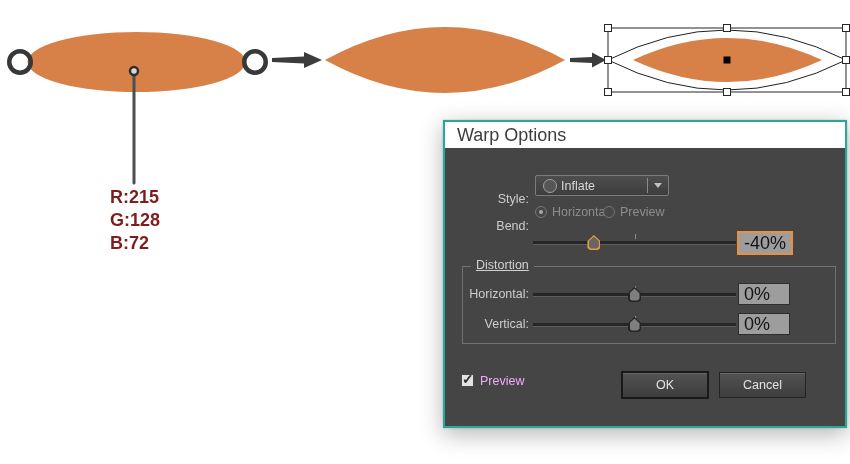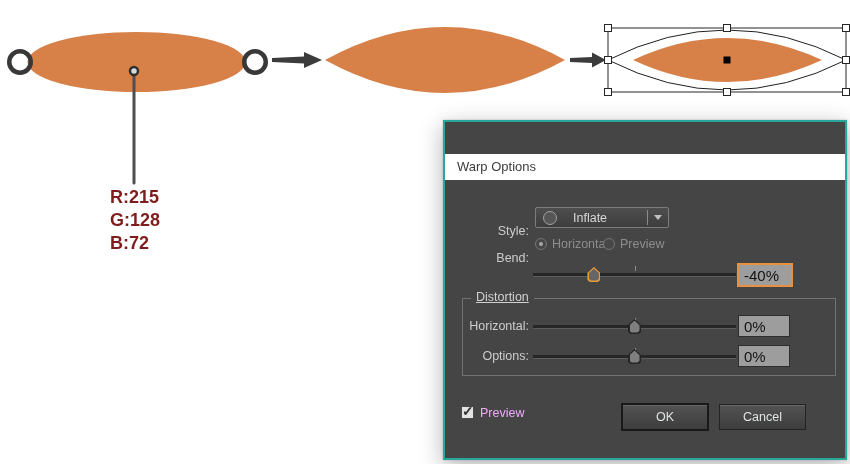--- a/index.html
+++ b/index.html
@@ -17,42 +17,42 @@
 
   
   #dialog{
     position:absolute;left:443px;top:120px;width:400px;
     border:2px solid #2AA79B;background:#454545;
     box-shadow:0 6px 22px rgba(0,0,0,.30), 0 0 2px rgba(0,0,0,.2);
     font-size:12.5px;
   }
   #titlebar{
     height:26px;background:#ffffff;color:#3c3c3c;
-    line-height:26px;padding-left:12px;font-size:13px;margin-top:32px;
+    line-height:26px;padding-left:12px;font-size:18px;
   }
   #dcontent{position:relative;height:278px;background:#454545;}
 
   .flabel{
     position:absolute;left:0;width:84px;text-align:right;
     color:#cdcdcd;line-height:16px;
   }
   .dimlabel{position:absolute;color:#8d8d8d;line-height:14px;}
 
   
   #style-dropdown{
     position:absolute;left:90px;top:27px;width:134px;height:21px;
     background:linear-gradient(#4e4e4e,#3d3d3d);
     border:1px solid #7d7d7d;border-radius:2px;
     display:flex;align-items:center;box-sizing:border-box;cursor:default;
   }
   .style-icon{
     width:12px;height:12px;border-radius:50%;
     border:1.5px solid #a2a2a2;background:#565656;margin-left:7px;flex:none;
   }
-  #style-dropdown .ddtext{color:#d8d8d8;margin-left:16px;flex:1;}
+  #style-dropdown .ddtext{color:#d8d8d8;margin-left:4px;flex:1;}
   .dd-sep{width:1px;height:15px;background:#8a8a8a;flex:none;}
   .dd-arrow{
     width:0;height:0;margin:0 6px;flex:none;
     border-left:4.5px solid transparent;border-right:4.5px solid transparent;
     border-top:5px solid #c0c0c0;
   }
 
   
   .radio{
     position:absolute;width:12px;height:12px;border-radius:50%;
@@ -80,21 +80,21 @@
     clip-path:polygon(50% 0,100% 40%,100% 86%,80% 100%,20% 100%,0 86%,0 40%);
     background:#7f7f7f;
   }
   .thumb.highlight{background:#E89A3C;}
   .thumb.highlight::after{background:#666666;}
 
   
   .val{
     position:absolute;left:293px;width:52px;height:22px;
     background:#9d9d9d;border:1px solid #2e2e2e;color:#141414;
-    font-size:15px;font-family:"Liberation Sans",sans-serif;
+    font-size:18px;font-family:"Liberation Sans",sans-serif;
     padding:0 5px;box-sizing:border-box;outline:none;
   }
   .val.focus-orange{
     left:292px;width:56px;height:24px;border:2px solid #E79140;
   }
 
   
   #distortion-box{
     position:absolute;left:17px;top:118px;width:374px;height:78px;
     border:1px solid #717171;box-sizing:border-box;
@@ -201,21 +201,21 @@
     <div id="distortion-legend">Distortion</div>
 
     <div class="flabel" style="top:138px">Horizontal:</div>
     <div class="slider" style="top:137px">
       <div class="track"></div>
       <div class="tick"></div>
       <div class="thumb" style="left: calc(50% - 6.5px);"></div>
     </div>
     <input class="val" style="top: 135px;" value="0%">
 
-    <div class="flabel" style="top:168px">Options:</div>
+    <div class="flabel" style="top:168px">Vertical:</div>
     <div class="slider" style="top:167px">
       <div class="track"></div>
       <div class="tick"></div>
       <div class="thumb" style="left: calc(50% - 6.5px);"></div>
     </div>
     <input class="val" style="top: 165px;" value="0%">
 
     <div class="checkbox checked"></div>
     <div id="preview-label">Preview</div>
     <div class="btn" id="cancel-btn">Cancel</div>

